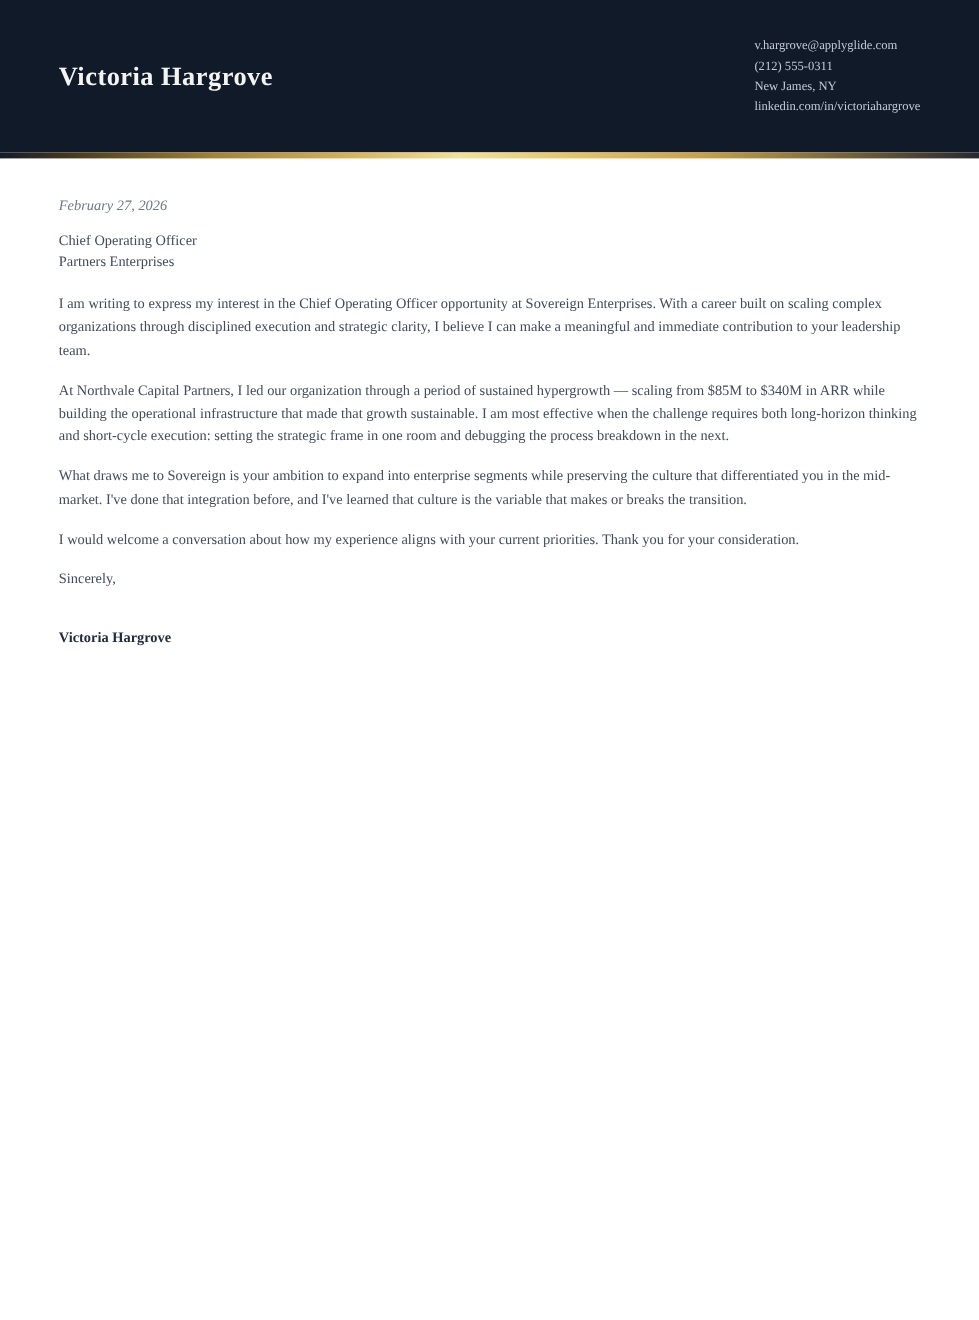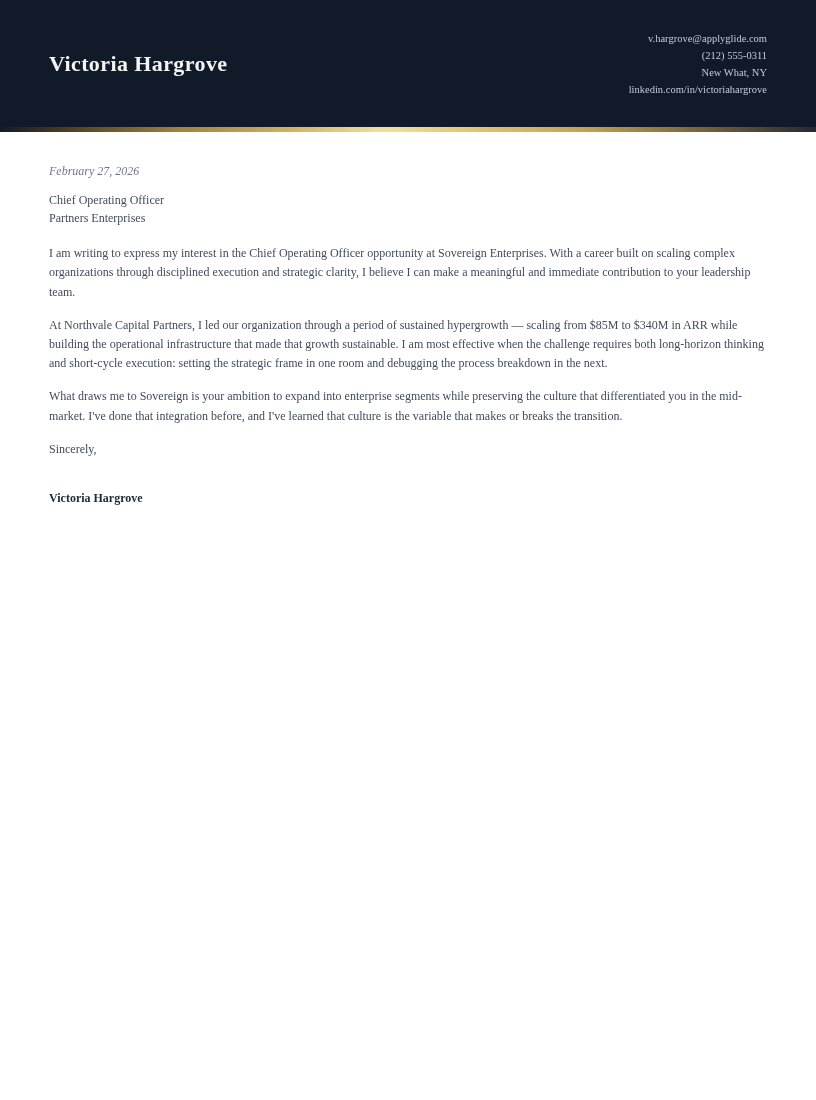--- a/index.html
+++ b/index.html
@@ -20,21 +20,20 @@
     align-items: center;
     padding: 0 49px;
   }
   .name {
     font-size: 22px;
     font-weight: bold;
     letter-spacing: 0.4px;
     color: var(--header-text, #f4f5f2);
   }
   .contact {
-    text-align: right;
     font-size: 10.5px;
     line-height: 17px;
     color: var(--contact-text, #c4cbd7);
   }
   .gold-divider {
     height: 5px;
     background: linear-gradient(90deg,
       #131a29 0%,
       #44391f 7%,
       #a1823e 22%,
@@ -80,21 +79,21 @@
 </head>
 <body>
 
 <div class="page">
 
   <header class="header">
     <h1 class="name">Victoria Hargrove</h1>
     <div class="contact">
       <div class="contact-line">v.hargrove@applyglide.com</div>
       <div class="contact-line">(212) 555-0311</div>
-      <div class="contact-line">New What, NY</div>
+      <div class="contact-line">New James, NY</div>
       <div class="contact-line">linkedin.com/in/victoriahargrove</div>
     </div>
   </header>
 
   <div class="gold-divider"></div>
 
   <main class="letter-body">
 
     <p class="date">February 27, 2026</p>
 
@@ -103,19 +102,20 @@
       <div class="recipient-company">Partners Enterprises</div>
     </div>
 
 
     <p class="para">I am writing to express my interest in the Chief Operating Officer opportunity at Sovereign Enterprises. With a career built on scaling complex organizations through disciplined execution and strategic clarity, I believe I can make a meaningful and immediate contribution to your leadership team.</p>
 
     <p class="para">At Northvale Capital Partners, I led our organization through a period of sustained hypergrowth — scaling from $85M to $340M in ARR while building the operational infrastructure that made that growth sustainable. I am most effective when the challenge requires both long-horizon thinking and short-cycle execution: setting the strategic frame in one room and debugging the process breakdown in the next.</p>
 
     <p class="para">What draws me to Sovereign is your ambition to expand into enterprise segments while preserving the culture that differentiated you in the mid-market. I've done that integration before, and I've learned that culture is the variable that makes or breaks the transition.</p>
 
+    <p class="para">I would welcome a conversation about how my experience aligns with your current priorities. Thank you for your consideration.</p>
 
     <p class="closing">Sincerely,</p>
 
     <p class="signature">Victoria Hargrove</p>
 
   </main>
 </div>
 
 </body></html>

